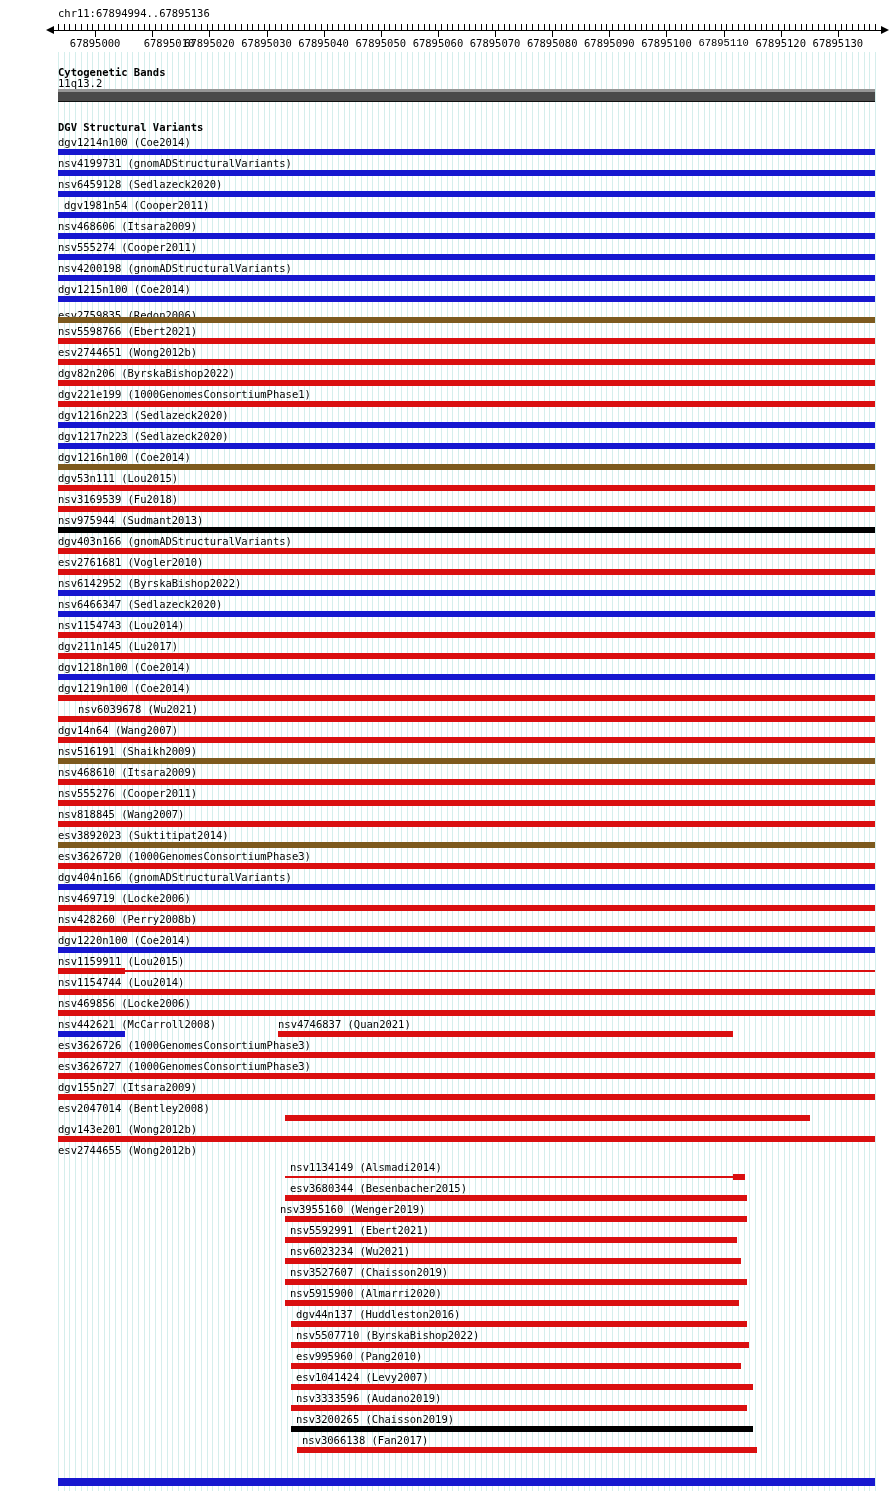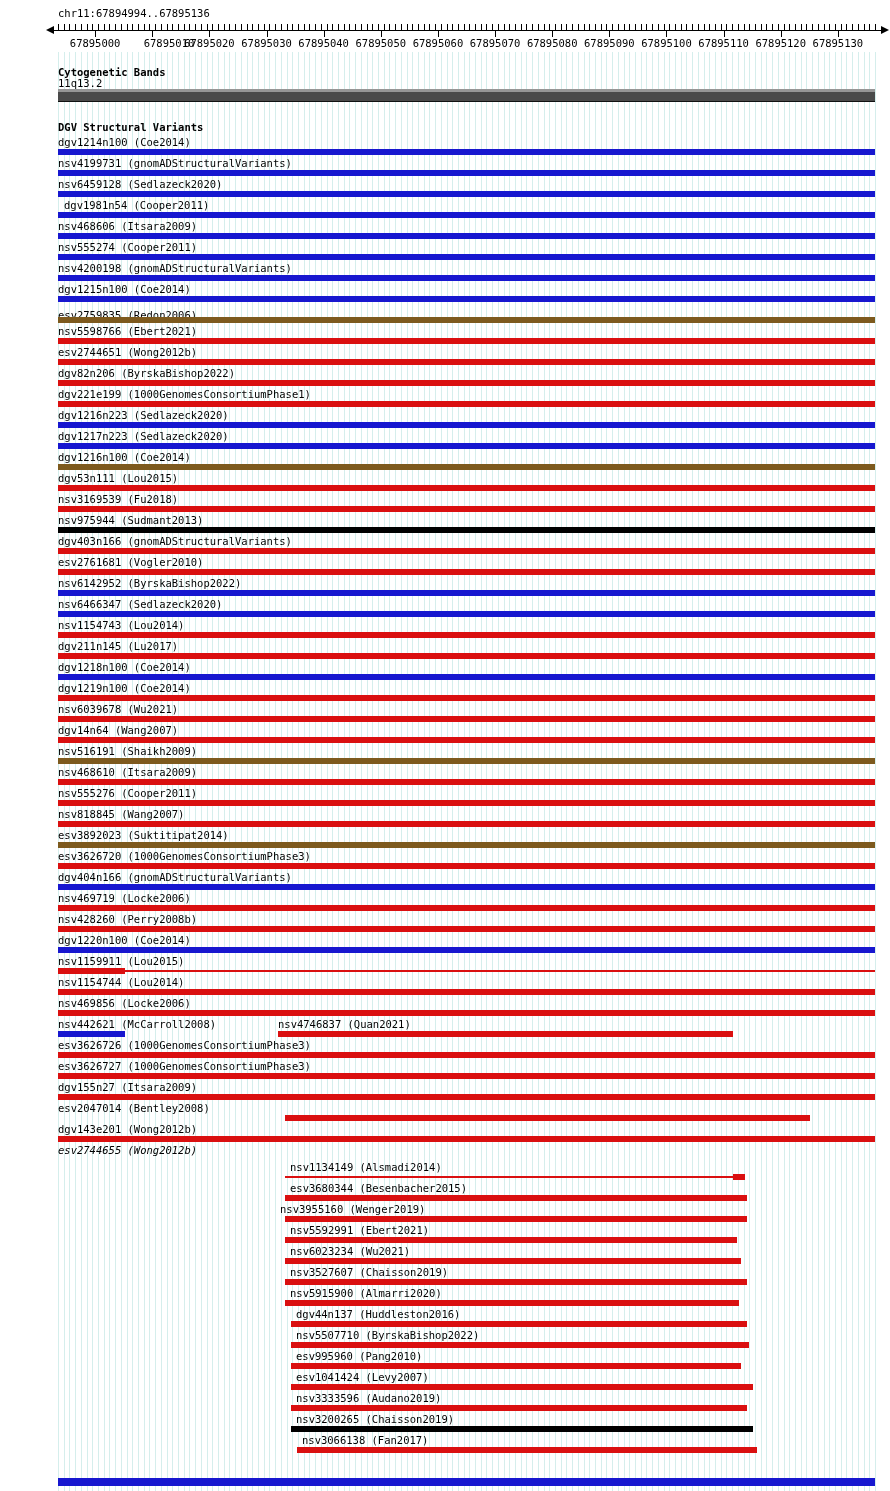--- a/index.html
+++ b/index.html
@@ -355,21 +355,21 @@
         <div class="ticklabel" style="left: 169px;">67895010</div>
         <div class="ticklabel" style="left: 209.402px;">67895020</div>
         <div class="ticklabel" style="left: 266.535px;">67895030</div>
         <div class="ticklabel" style="left: 323.668px;">67895040</div>
         <div class="ticklabel" style="left: 380.801px;">67895050</div>
         <div class="ticklabel" style="left: 437.934px;">67895060</div>
         <div class="ticklabel" style="left: 495.066px;">67895070</div>
         <div class="ticklabel" style="left: 552.199px; text-align: center;">67895080</div>
         <div class="ticklabel" style="left: 609.332px;">67895090</div>
         <div class="ticklabel" style="left: 666.465px;">67895100</div>
-        <div class="ticklabel" style="left: 723.598px;">67895110</div>
+        <div class="ticklabel" style="left: 723.598px; font-family: Liberation Mono, monospace;">67895110</div>
         <div class="ticklabel" style="left: 780.731px;">67895120</div>
         <div class="ticklabel" style="left: 837.864px;">67895130</div>
       </div>
   </div>
 
   <div class="section-title" id="cyto-title">Cytogenetic Bands</div>
   <div id="band-name">11q13.2</div>
   <div id="cytoband-bar" style="background: linear-gradient(rgb(150, 150, 150) 0px, rgb(150, 150, 150) 3px, rgb(74, 74, 74) 3px, rgb(74, 74, 74) 100%); border-bottom: 1px solid rgb(17, 17, 17);"></div>
 
   <div class="section-title" id="dgv-title">DGV Structural Variants</div>
@@ -422,21 +422,21 @@
       <div class="vlabel" style="left: 58px; top: 599px;">nsv6466347 (Sedlazeck2020)</div>
       <div class="vbar" style="left: 58px; width: 817px; background: rgb(23, 23, 207); top: 611px; height: 6px;"></div>
       <div class="vlabel" style="left: 58px; top: 620px;">nsv1154743 (Lou2014)</div>
       <div class="vbar" style="left: 58px; width: 817px; background: rgb(218, 16, 16); top: 632px; height: 6px;"></div>
       <div class="vlabel" style="left: 58px; top: 641px;">dgv211n145 (Lu2017)</div>
       <div class="vbar" style="left: 58px; width: 817px; background: rgb(218, 16, 16); top: 653px; height: 6px;"></div>
       <div class="vlabel" style="left: 58px; top: 662px;">dgv1218n100 (Coe2014)</div>
       <div class="vbar" style="left: 58px; width: 817px; background: rgb(23, 23, 207); top: 674px; height: 6px;"></div>
       <div class="vlabel" style="left: 58px; top: 683px;">dgv1219n100 (Coe2014)</div>
       <div class="vbar" style="left: 58px; width: 817px; background: rgb(218, 16, 16); top: 695px; height: 6px;"></div>
-      <div class="vlabel" style="left: 58px; top: 704px;">nsv6039678 (Wu2021)</div>
+      <div class="vlabel" style="left: 58px; top: 704px; padding-left: 20px;">nsv6039678 (Wu2021)</div>
       <div class="vbar" style="left: 58px; width: 817px; background: rgb(218, 16, 16); top: 716px; height: 6px;"></div>
       <div class="vlabel" style="left: 58px; top: 725px;">dgv14n64 (Wang2007)</div>
       <div class="vbar" style="left: 58px; width: 817px; background: rgb(218, 16, 16); top: 737px; height: 6px;"></div>
       <div class="vlabel" style="left: 58px; top: 746px;">nsv516191 (Shaikh2009)</div>
       <div class="vbar" style="left: 58px; width: 817px; background: rgb(125, 90, 30); top: 758px; height: 6px;"></div>
       <div class="vlabel" style="left: 58px; top: 767px;">nsv468610 (Itsara2009)</div>
       <div class="vbar" style="left: 58px; width: 817px; background: rgb(218, 16, 16); top: 779px; height: 6px;"></div>
       <div class="vlabel" style="left: 58px; top: 788px;">nsv555276 (Cooper2011)</div>
       <div class="vbar" style="left: 58px; width: 817px; background: rgb(218, 16, 16); top: 800px; height: 6px;"></div>
       <div class="vlabel" style="left: 58px; top: 809px;">nsv818845 (Wang2007)</div>
@@ -467,21 +467,21 @@
       <div class="vlabel" style="left: 58px; top: 1040px;">esv3626726 (1000GenomesConsortiumPhase3)</div>
       <div class="vbar" style="left: 58px; width: 817px; background: rgb(218, 16, 16); top: 1052px; height: 6px;"></div>
       <div class="vlabel" style="left: 58px; top: 1061px;">esv3626727 (1000GenomesConsortiumPhase3)</div>
       <div class="vbar" style="left: 58px; width: 817px; background: rgb(218, 16, 16); top: 1073px; height: 6px;"></div>
       <div class="vlabel" style="left: 58px; top: 1082px;">dgv155n27 (Itsara2009)</div>
       <div class="vbar" style="left: 58px; width: 817px; background: rgb(218, 16, 16); top: 1094px; height: 6px;"></div>
       <div class="vlabel" style="left: 58px; top: 1103px;">esv2047014 (Bentley2008)</div>
       <div class="vbar" style="left: 285px; width: 525px; background: rgb(218, 16, 16); top: 1115px; height: 6px;"></div>
       <div class="vlabel" style="left: 58px; top: 1124px;">dgv143e201 (Wong2012b)</div>
       <div class="vbar" style="left: 58px; width: 817px; background: rgb(218, 16, 16); top: 1136px; height: 6px;"></div>
-      <div class="vlabel" style="left: 58px; top: 1145px; font-style: italic;">esv2744655 (Wong2012b)</div>
+      <div class="vlabel" style="left: 58px; top: 1145px;">esv2744655 (Wong2012b)</div>
       <div class="vlabel" style="left: 290px; top: 1162px;">nsv1134149 (Alsmadi2014)</div>
       <div class="vbar" style="left: 285px; width: 452px; background: rgb(218, 16, 16); top: 1176px; height: 2px;"></div>
       <div class="vbar" style="left: 733px; width: 12px; background: rgb(218, 16, 16); top: 1174px; height: 6px;"></div>
       <div class="vlabel" style="left: 290px; top: 1183px;">esv3680344 (Besenbacher2015)</div>
       <div class="vbar" style="left: 285px; width: 462px; background: rgb(218, 16, 16); top: 1195px; height: 6px;"></div>
       <div class="vlabel" style="left: 280px; top: 1204px; text-align: right;">nsv3955160 (Wenger2019)</div>
       <div class="vbar" style="left: 285px; width: 462px; background: rgb(218, 16, 16); top: 1216px; height: 6px;"></div>
       <div class="vlabel" style="left: 290px; top: 1225px;">nsv5592991 (Ebert2021)</div>
       <div class="vbar" style="left: 285px; width: 452px; background: rgb(218, 16, 16); top: 1237px; height: 6px;"></div>
       <div class="vlabel" style="left: 290px; top: 1246px;">nsv6023234 (Wu2021)</div>

